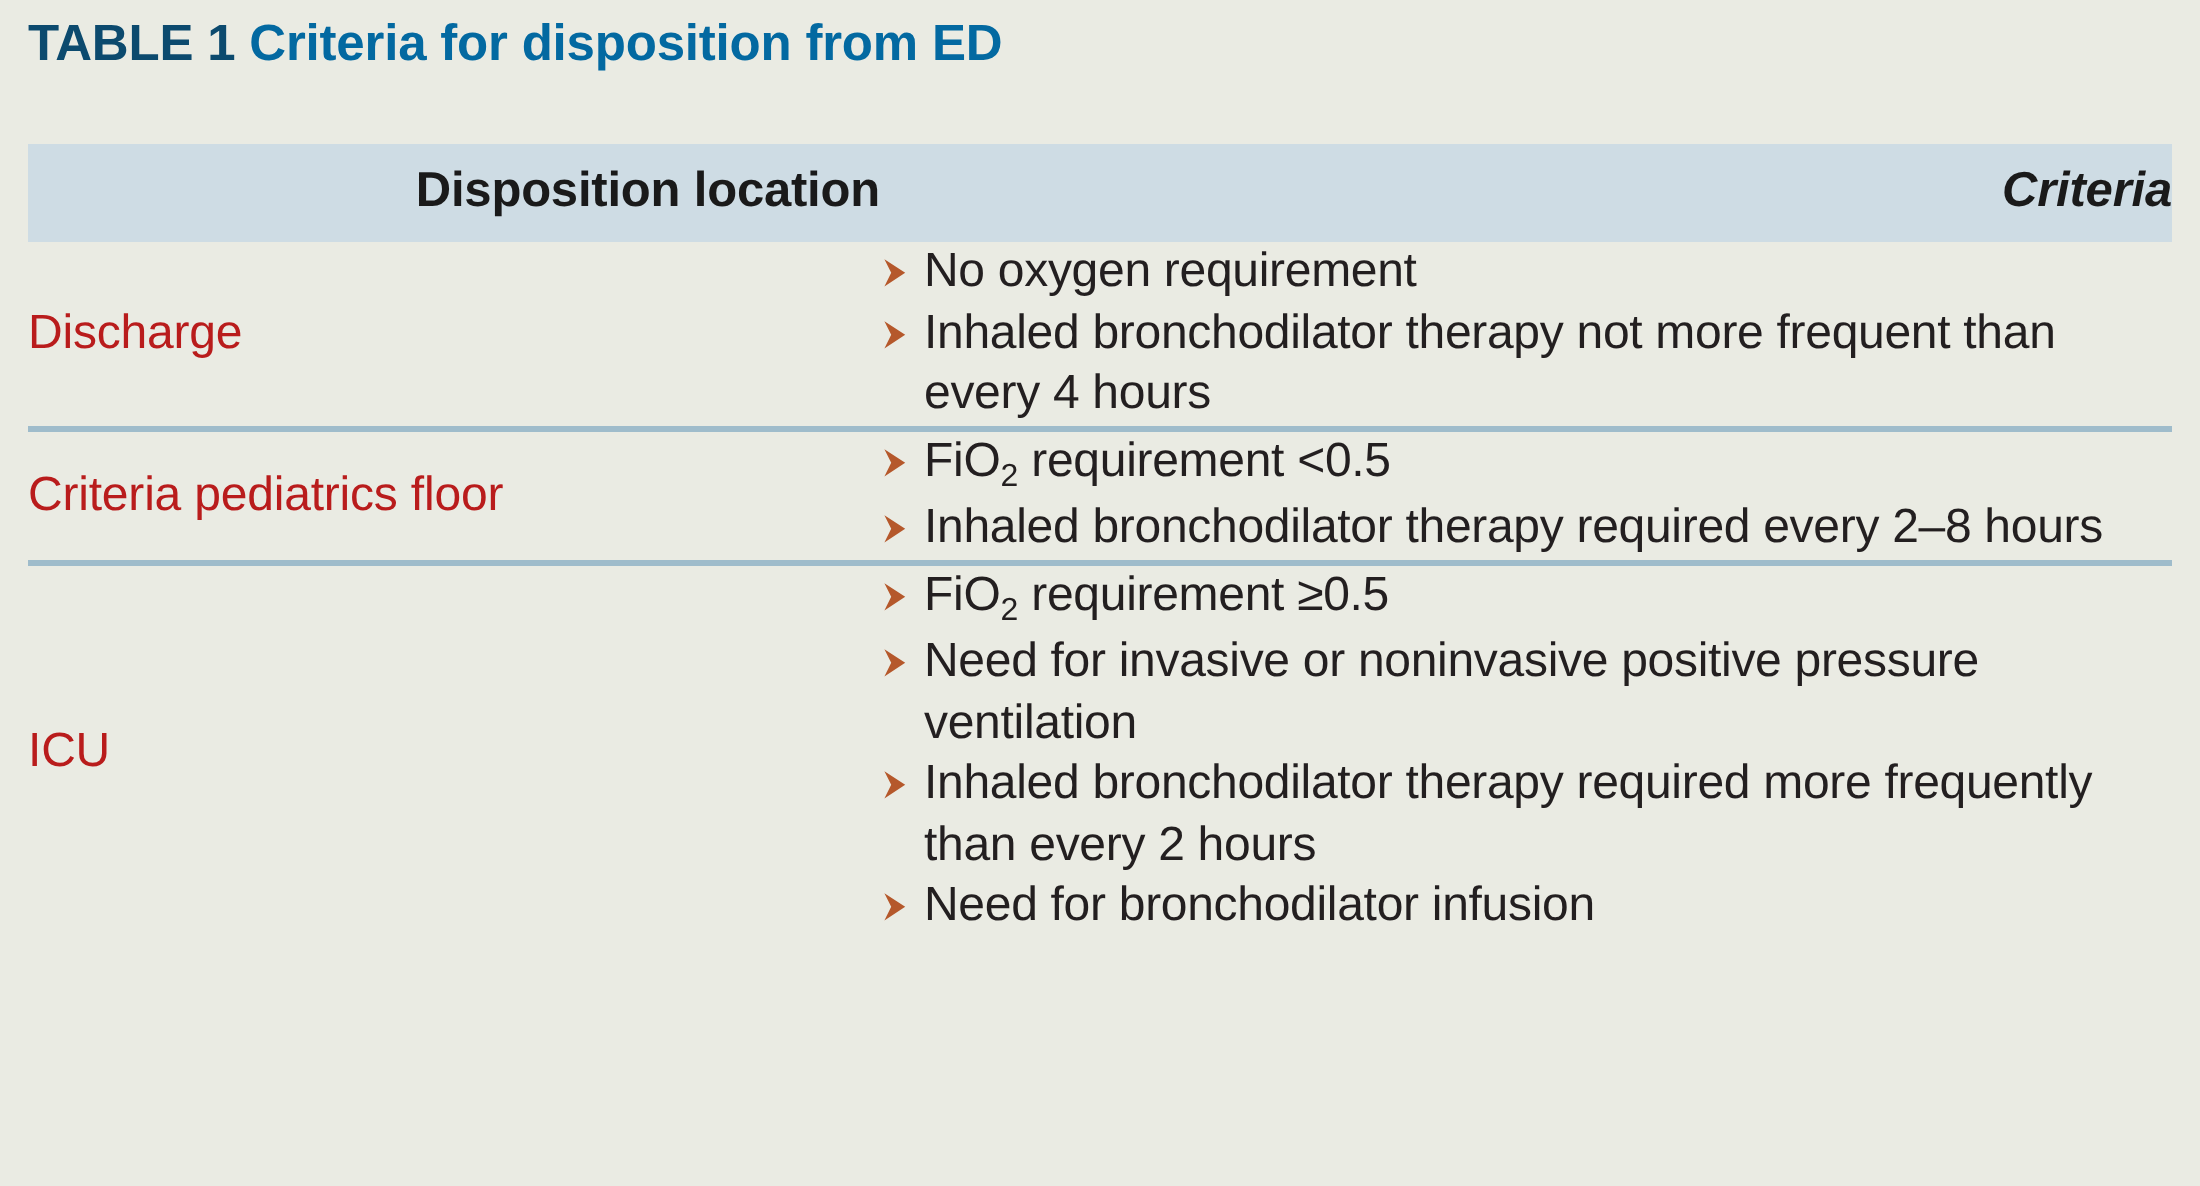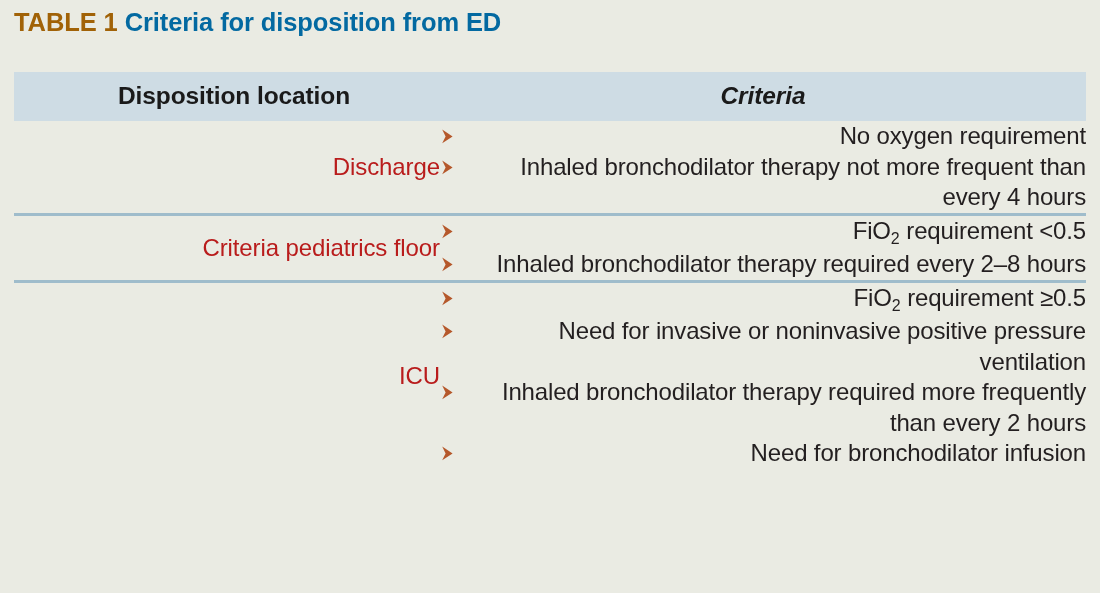--- a/index.html
+++ b/index.html
@@ -26,21 +26,21 @@
   .table-caption {
     position: absolute;
     left: 14px;
     top: 8px;
     font-size: 25.5px;
     font-weight: bold;
     letter-spacing: -0.1px;
     white-space: nowrap;
   }
   .caption-label {
-    color: #a16207;
+    color: #0c4a6e;
     font-weight: bold;
   }
   .caption-text {
     color: #0369a1;
     font-weight: bold;
   }
 
   
   .tbl {
     position: absolute;
@@ -52,40 +52,39 @@
   }
   .tbl col.c1 { width: 426px; }
   .tbl col.c2 { width: 646px; }
 
   
   .thead-row th {
     background: #cedce4;
     color: #1a1a1a;
     font-size: 24.5px;
     font-weight: bold;
-    text-align: center;
+    text-align: right;
     padding: 10px 0 11px 0;
     vertical-align: middle;
     letter-spacing: -0.1px;
   }
   .thead-row th.h1 { padding-left: 14px; }
   .thead-row th.h2 { padding-left: 0px; font-style: italic; }
 
   
   .tbl tbody tr {
     border-bottom: 3px solid #9fbccb;
   }
   .tbl tbody tr:last-child {
     border-bottom: none;
   }
   .tbl tbody td {
     vertical-align: middle;
     padding: 0;
     background: transparent;
-    text-align: right;
   }
   td.loc {
     font-size: 24px;
     color: #b91c1c;
     padding-left: 14px;
     padding-right: 8px;
     letter-spacing: -0.1px;
   }
   td.crit {
     padding-top: 9px;

